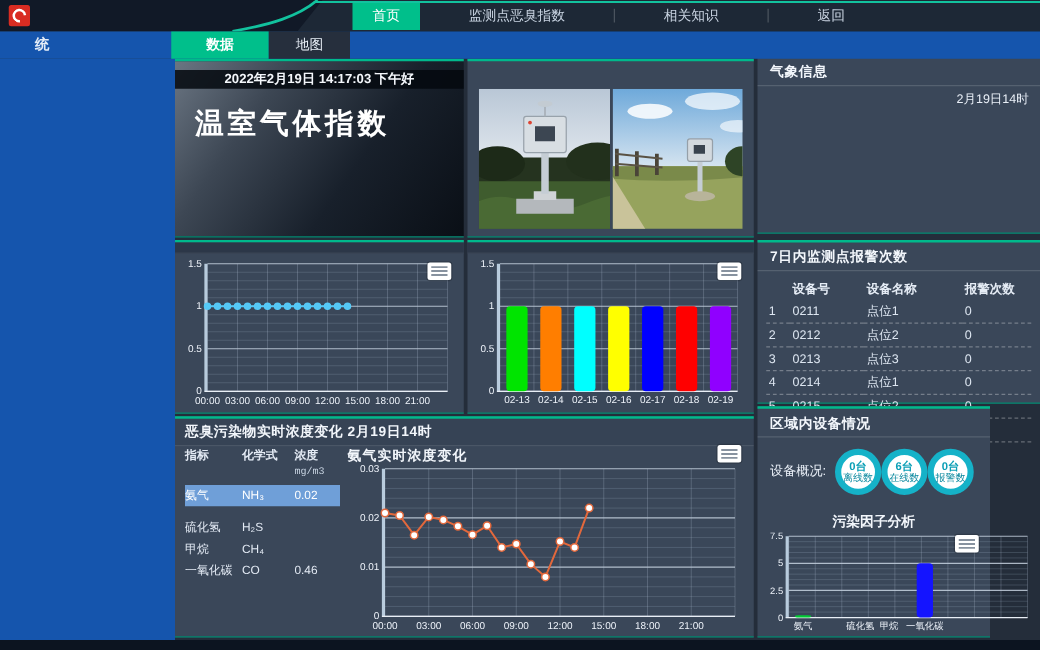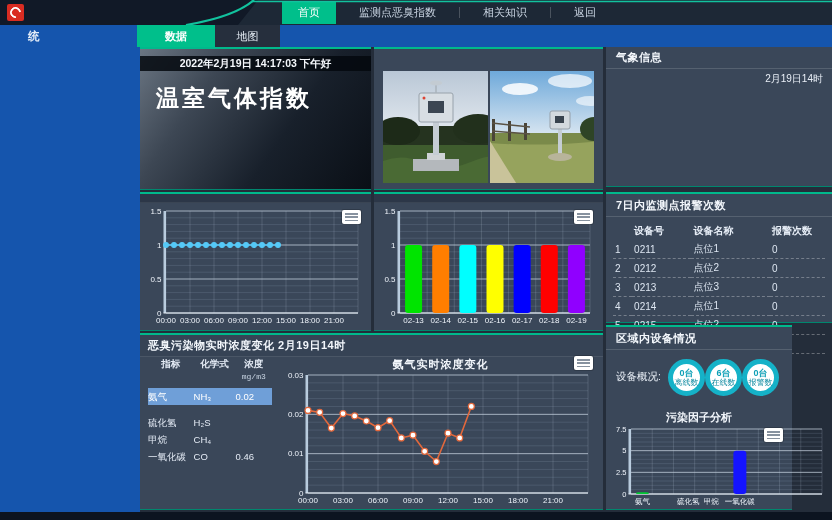--- a/index.html
+++ b/index.html
@@ -4,21 +4,21 @@
 <style>
   * { margin:0; padding:0; box-sizing:border-box; }
   html,body { width:832px; height:520px; overflow:hidden; background:#0c1420;
     font-family:"Liberation Sans", sans-serif; }
   #app { position:relative; width:832px; height:520px; background:#28323f; overflow:hidden; }
 
   
   .topbar { position:absolute; left:0; top:0; width:832px; height:25px; background:#111927; z-index:30; }
   .nav-bg { position:absolute; left:238px; top:0; right:0; height:25px; background:#1d2836;
     clip-path:polygon(20px 0,100% 0,100% 100%,0 100%);
-    display:flex; align-items:center; padding-left:44px; gap:13px; }
+    display:flex; align-items:center; padding-left:44px; gap:29px; }
   .topbar-deco { position:absolute; left:0; top:0; pointer-events:none; z-index:5; }
   .logo { position:absolute; left:7px; top:4px; width:17px; height:17px; background:#d92c22; border-radius:2px; z-index:6;}
   .logo::after { content:''; position:absolute; inset:3px; border:2px solid #fff; border-right-color:transparent;
     border-radius:50%; transform:rotate(40deg); }
   .app-title { position:absolute; left:30px; top:0; line-height:25px; font-size:12px; font-weight:bold;
     color:#e8eef6; letter-spacing:1px; z-index:6; white-space:nowrap; }
   .nav-item { font-size:11px; color:#c9d4e2; padding:4px 10px; cursor:pointer; white-space:nowrap; z-index:6; }
   .nav-item.active { background:#00bf8b; color:#fff; padding:4px 16px; }
   .nav-sep { width:1px; height:11px; background:rgba(255,255,255,0.2); }
 
@@ -61,28 +61,28 @@
   #p-alarm { left:606px; top:192px; width:226px; height:131px; }
   .alarm-table { width:calc(100% - 14px); margin:4px 7px; border-collapse:collapse; font-size:10px; }
   .alarm-table th { text-align:left; color:#e6edf6; font-weight:bold; padding:3px 2px 2px; }
   .alarm-table td { color:#dde6f1; padding:2px 2px; border-bottom:1px dashed rgba(255,255,255,0.3); }
 
   #p-bottom { left:140px; top:333px; width:463px; height:177px; }
   .bp-title { padding:3px 8px; font-size:11px; font-weight:bold; color:#f2f6fb; background:#2934442e;
     border-bottom:1px solid rgba(255,255,255,0.1); }
   .bp-body { position:absolute; left:0; top:19px; right:0; bottom:0; display:flex; }
   .odor-table { width:138px; flex:none; padding:4px 6px 0 8px; font-size:9.5px; color:#e3eaf4; }
-  .odor-head { display:flex; font-weight:bold; margin-bottom:6px;text-align:center; }
+  .odor-head { display:flex; font-weight:bold; margin-bottom:6px; }
   .odor-head .c1 { width:50px; } .odor-head .c2 { width:46px; } .odor-head .c3 { width:40px;font-family:Liberation Mono, monospace; }
   .odor-unit { font-weight:normal; font-size:8px; color:#c8d4e2; }
   .odor-row { display:flex; height:15px; line-height:15px; margin-bottom:2px; cursor:pointer; }
   .odor-row .c1 { width:50px; } .odor-row .c2 { width:46px; } .odor-row .c3 { width:40px; }
   .odor-row.hl { background:#6f9fd8; color:#fff; height:17px; line-height:17px; margin-bottom:10px; }
   .bp-chart-wrap { position:relative; flex:1; }
-  .chart-title { position:absolute; top:3px; left:0; right:0; text-align:center; font-size:11px;
+  .chart-title { position:absolute; top:3px; left:0; right:0; font-size:11px;
     font-weight:bold; color:#f2f6fb; letter-spacing:1px; }
   .bp-chart { position:absolute; left:2px; right:5px; top:17px; bottom:2px; }
 
   #p-devices { left:606px; top:325px; width:186px; height:185px; }
   .stats-row { position:absolute; left:0; top:19px; right:0; height:62px; display:flex; align-items:center; padding:0 6px; }
   .stats-label { font-size:10.5px; color:#e9eff7; flex:none; margin-left:4px; }
   .circles { flex:1; display:flex; justify-content:center; align-items:center; }
   .stat-circle { width:37px; height:37px; border:5px solid #15b2c8; border-radius:50%; background:#fff;
     display:flex; flex-direction:column; align-items:center; justify-content:center; }
   .stat-count { font-size:9px; font-weight:bold; color:#0b9fb6; line-height:10px; }

